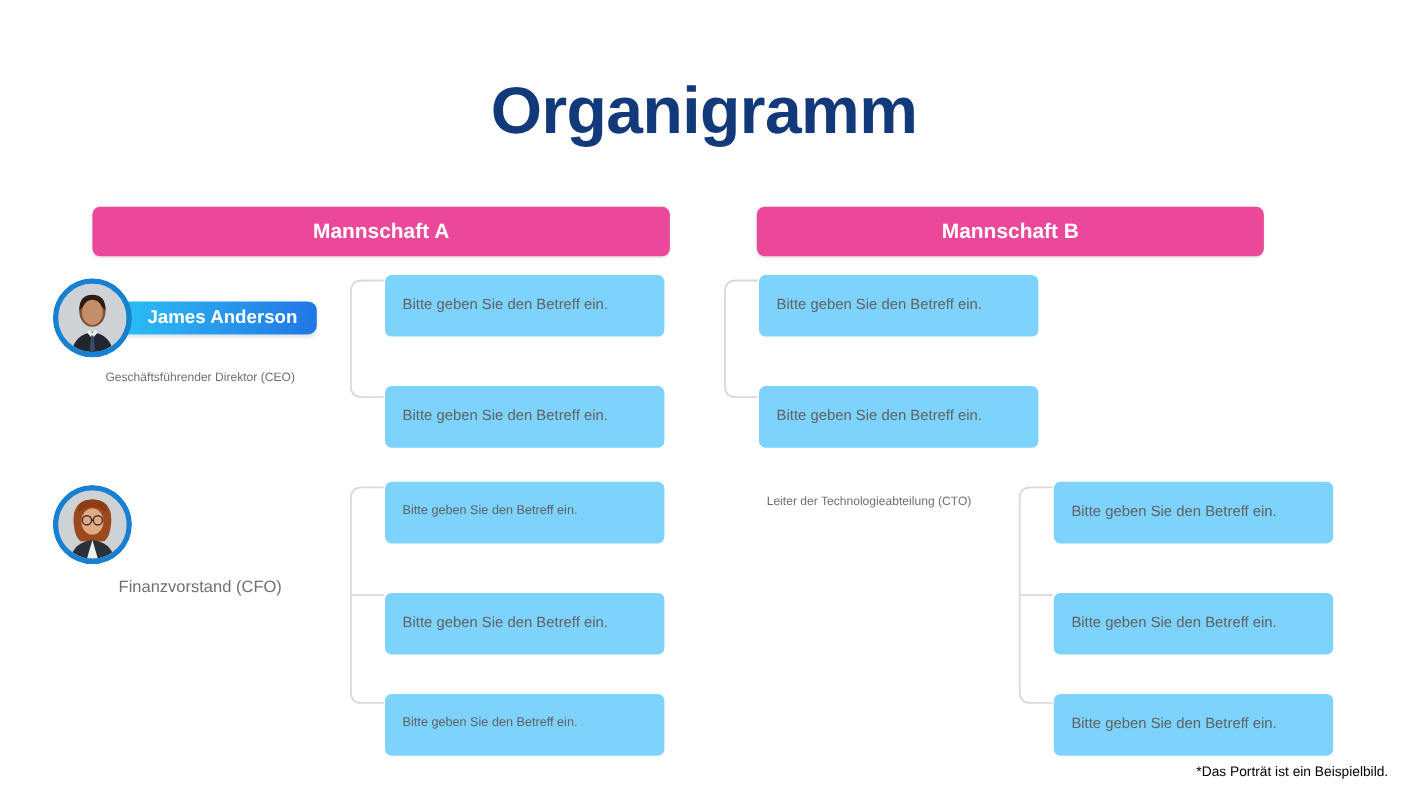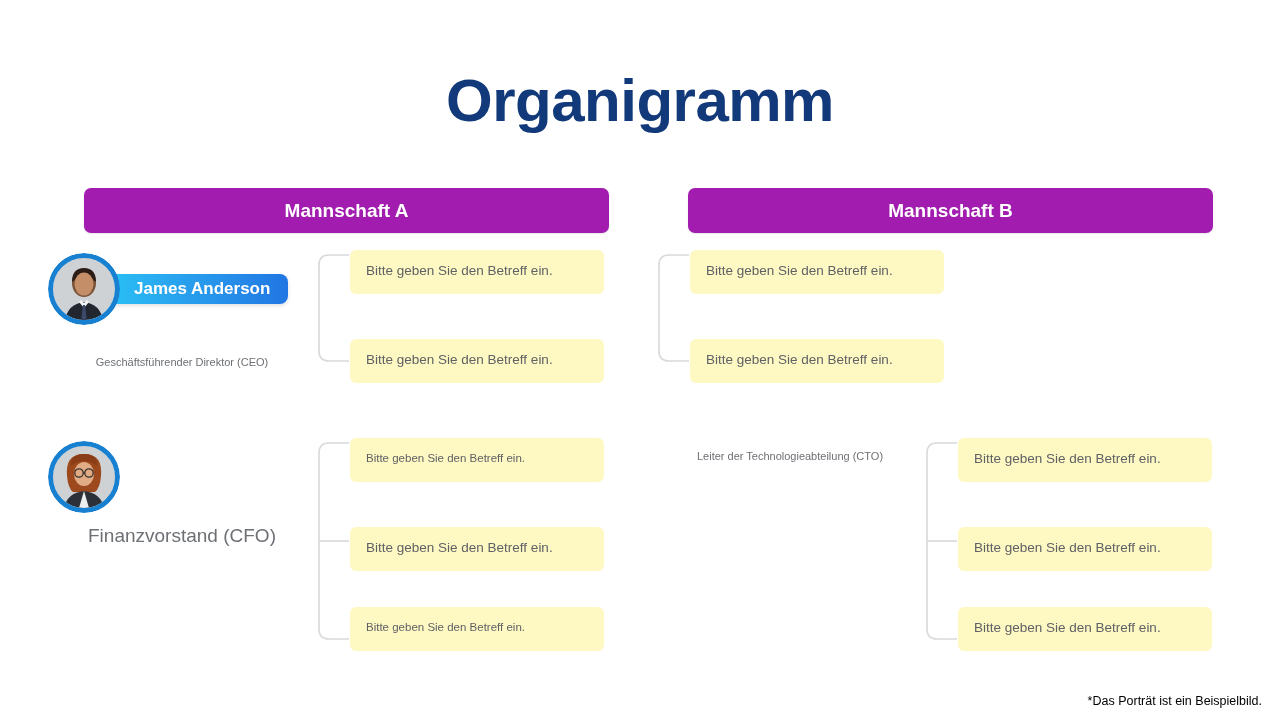--- a/index.html
+++ b/index.html
@@ -28,26 +28,26 @@
     color: #123a7a;
     letter-spacing: -0.5px;
   }
 
   
   .column {
     position: absolute;
     top: 188px;
   }
   .column-a { left: 84px; width: 525px; }
-  .column-b { left: 688px; width: 525px; }
+  .column-b { left: 688px; width: 461px; }
 
   .team-header {
     height: 45px;
     border-radius: 7px;
-    background: #a21caf;
+    background: #ec4899;
     color: #ffffff;
     font-size: 19px;
     font-weight: 700;
     display: flex;
     align-items: center;
     justify-content: center;
     box-shadow: 0 1px 2px rgba(0,0,0,0.10);
     text-align: center;
   }
 
@@ -121,43 +121,43 @@
   }
   .name-bar.w-wide { width: 194px; }
   .name-bar.w-mid  { width: 194px; }
 
   .job-title {
     text-align: center;
     color: #6d7074;
     white-space: nowrap;
   }
   .job-title.size-sm { font-size: 11px; }
-  .job-title.size-md { font-size: 19px; }
+  .job-title.size-md { font-size: 15px; }
 
   
   .connector {
     position: relative;
     flex: 0 0 34px;
     width: 34px;
     align-self: stretch;
   }
   .connector svg { display: block; position: absolute; top: 0; left: 0; }
 
   
   .tasks {
     position: relative;
     flex: 0 0 254px;
     width: 254px;
     display: flex;
     flex-direction: column;
   }
   .task-box {
-    background: #fef9c3;
+    background: #7dd3fc;
     border-radius: 6px;
-    height: 44px;
+    height: 56px;
     display: flex;
     align-items: center;
     box-sizing: border-box;
     padding: 0 0 4px 16px;
   }
   .task-box .task-text {
     color: #5f6165;
     white-space: nowrap;
   }
   .task-text.size-sm { font-size: 11.5px; }
@@ -196,21 +196,21 @@
             <path d="M26 44 l5 6 l5 -6 l-2 -2 l-3 3 l-3 -3Z" fill="#f2f3f5"></path>
             <path d="M30 47 l2 0 l1.5 13 l-2.5 2 l-2.5 -2Z" fill="#3c4a6b"></path>
           </svg>
         </div>
         <div class="ring"></div>
       </div>
       <div class="name-bar w-wide">
         <span class="name-text">James Anderson</span>
       </div>
     </div>
-    <div class="job-title size-sm" style="margin-top:28px;">Geschäftsführender Direktor (CEO)</div>
+    <div class="job-title size-sm" style="margin-top:9px;">Geschäftsführender Direktor (CEO)</div>
   </div>
 
   <div class="connector" style="height:116px;">
     <svg width="34" height="116" viewBox="0 0 34 116" aria-hidden="true">
       <path d="M33 5 H13 Q3 5 3 15 V101 Q3 111 13 111 H33" fill="none" stroke="#d8d9db" stroke-width="1.6"></path>
     </svg>
   </div>
 
   <div class="tasks">
     <div class="task-box">

